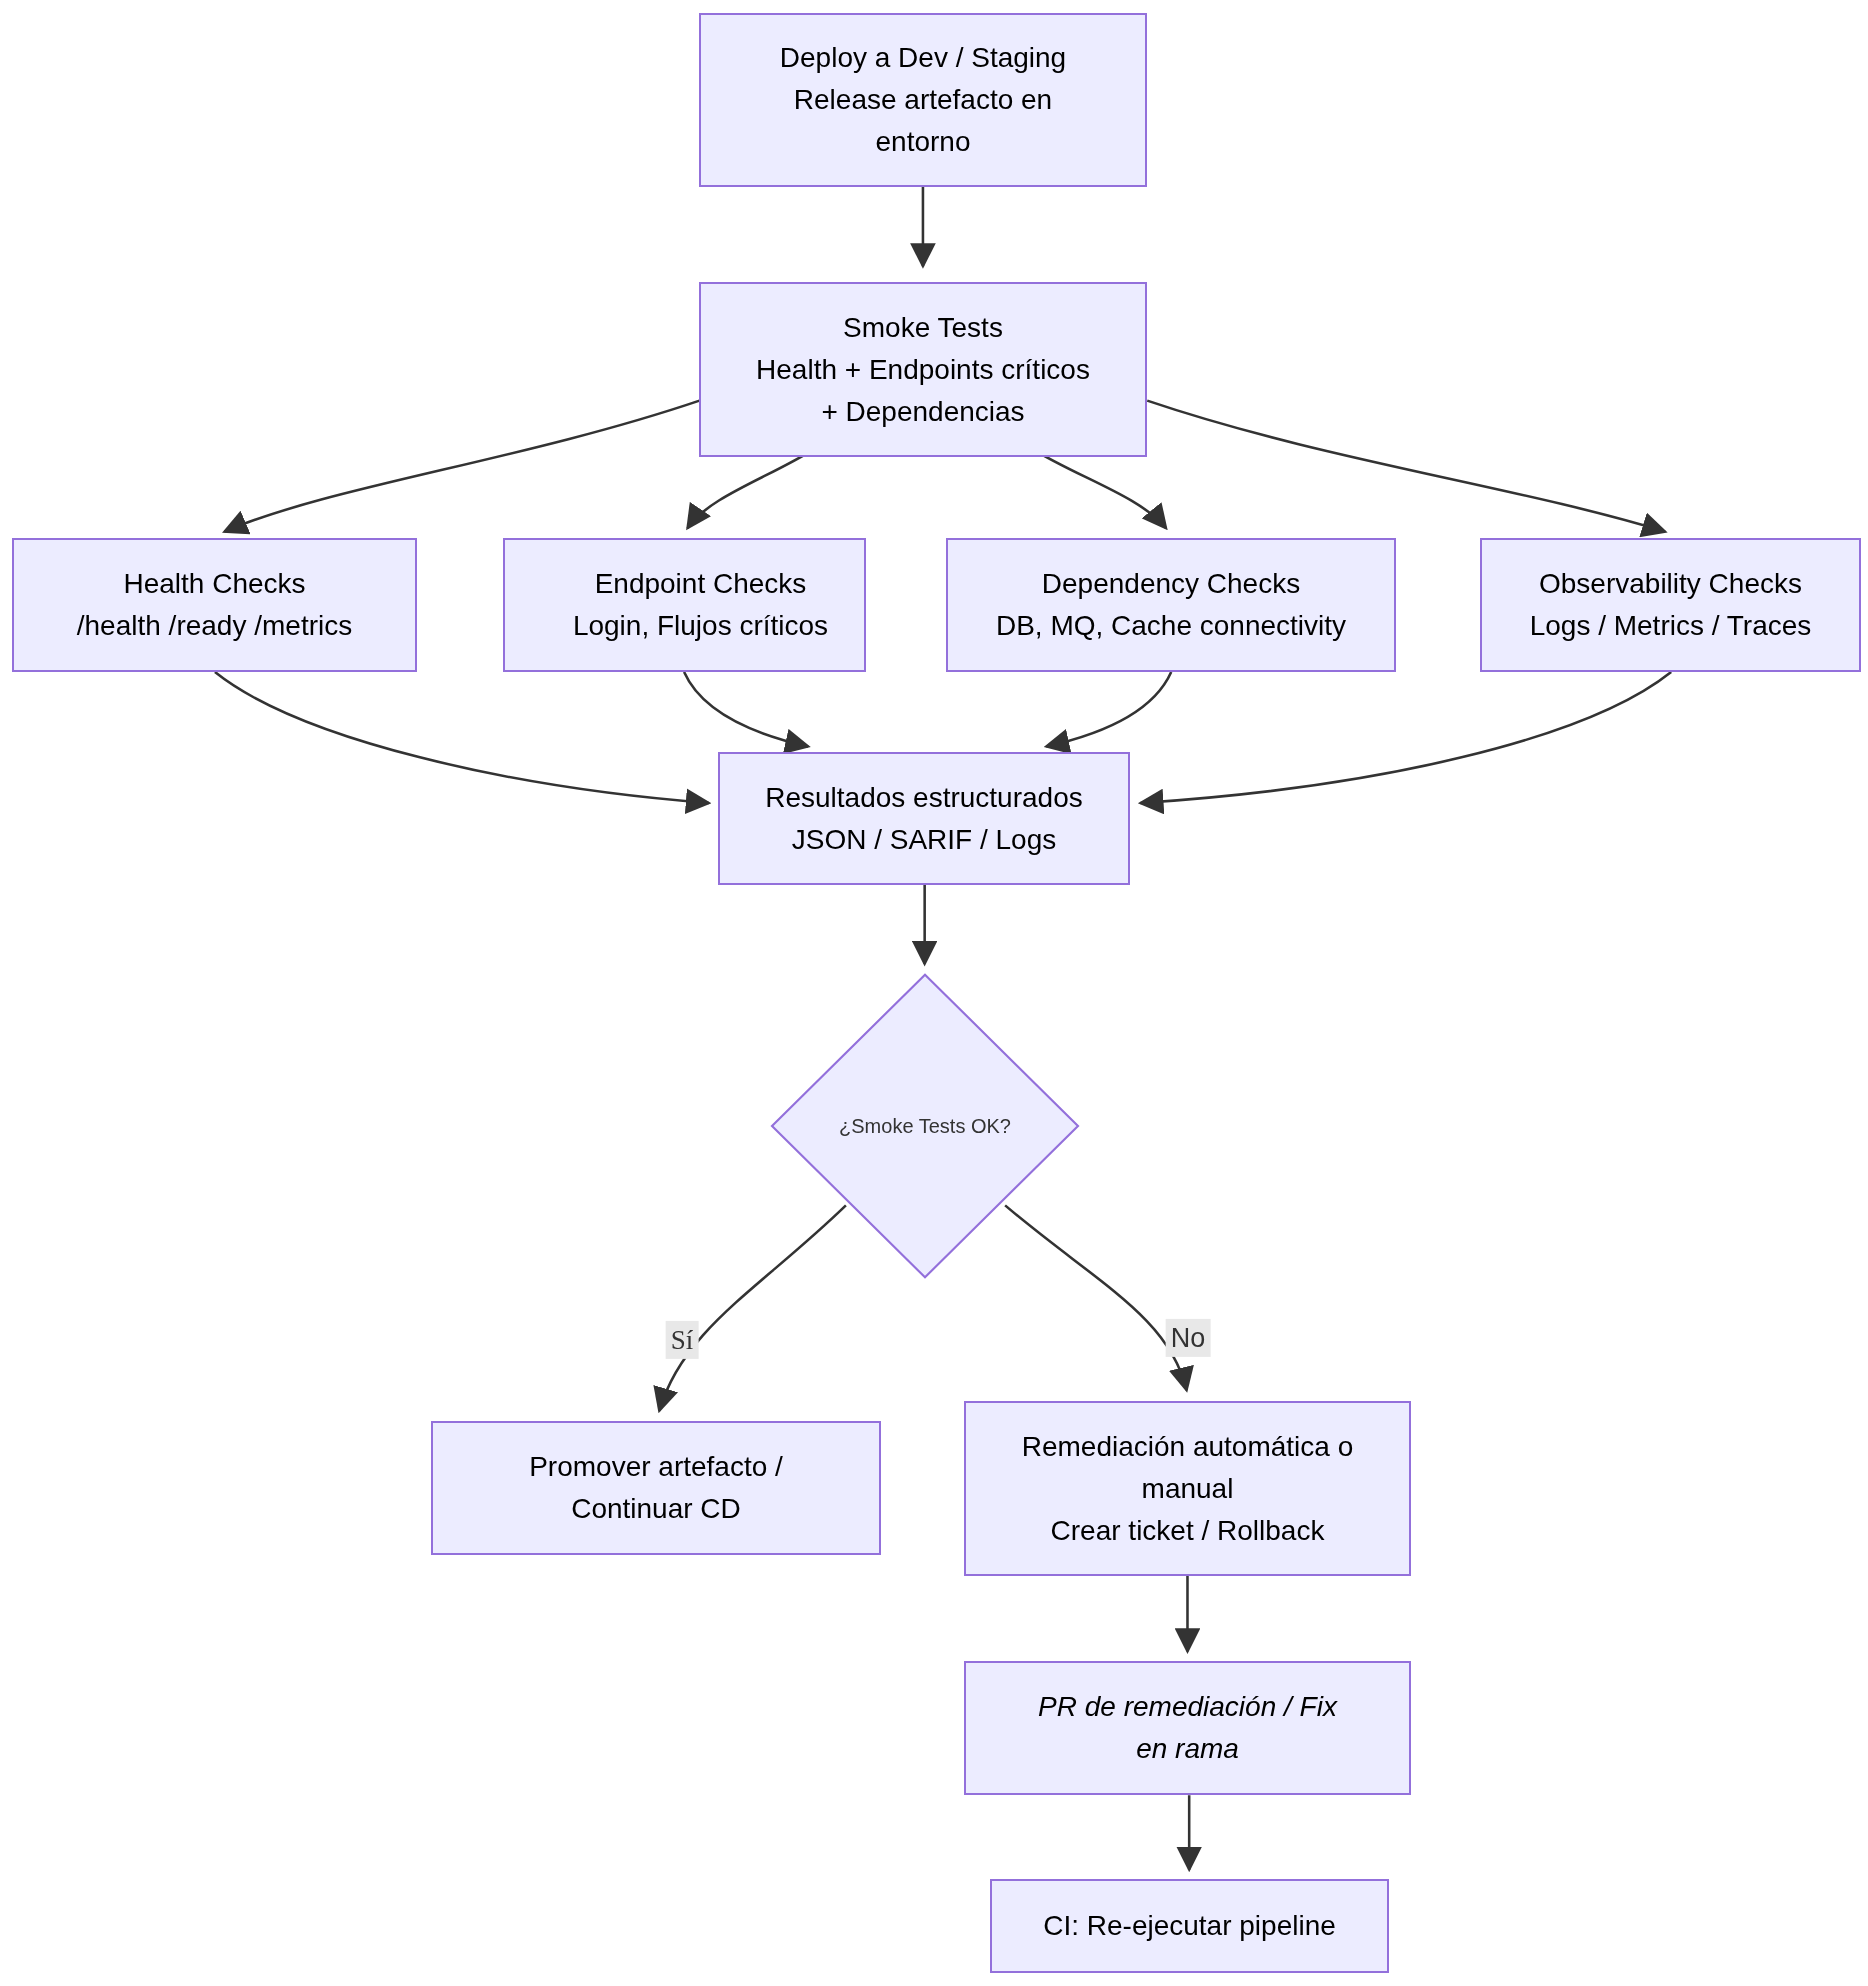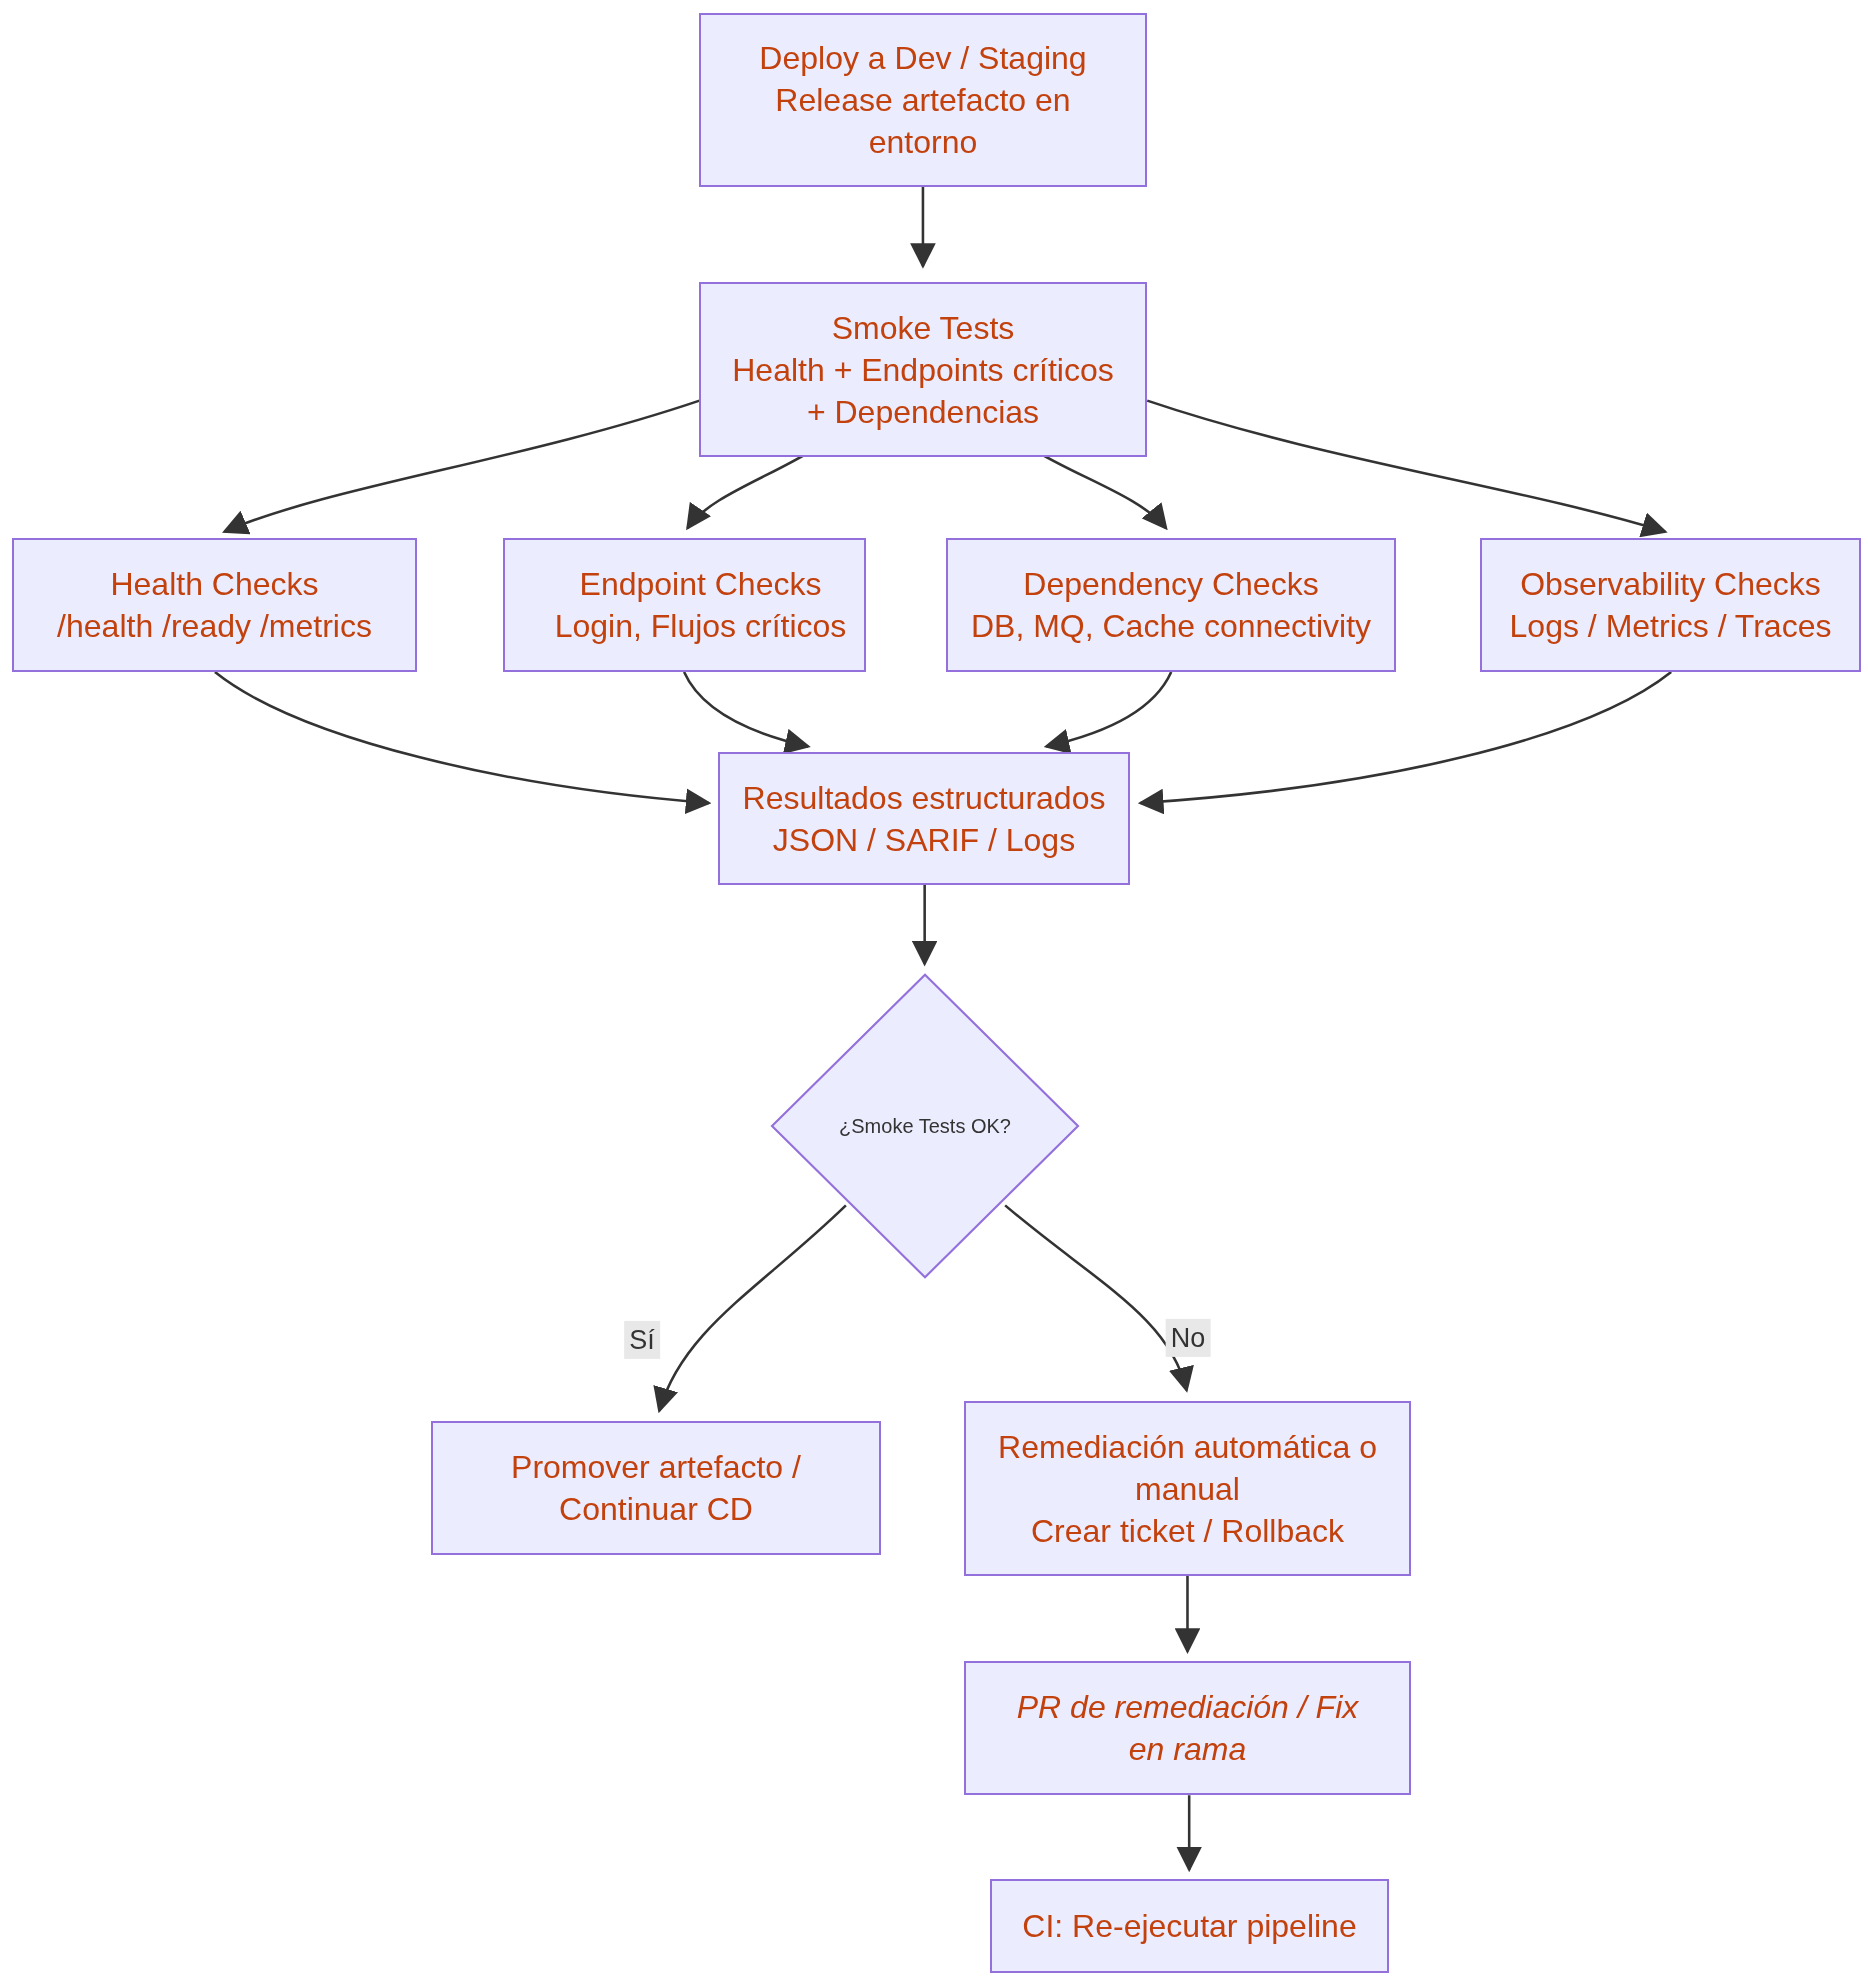--- a/index.html
+++ b/index.html
@@ -14,23 +14,23 @@
   .node{
     position:absolute;
     box-sizing:border-box;
     background:#ECECFF;
     border:2.6px solid #9370DB;
     display:flex;
     flex-direction:column;
     align-items:center;
     justify-content:center;
     text-align:center;
-    font-size:32px;
+    font-size:28px;
     line-height:42px;
-    color:#c2410c;
+    color:#000000;
   }
   .node .line{display:block;white-space:nowrap;}
   .diamond-wrap{
     position:absolute;
     box-sizing:border-box;
   }
   .diamond-wrap svg{position:absolute;left:0;top:0;}
   .diamond-label{
     position:absolute;
     left:50%;top:50%;
@@ -116,21 +116,21 @@
     <span class="line">JSON / SARIF / Logs</span>
   </div>
 
   <div class="diamond-wrap" style="left:770px;top:973px;width:310px;height:306px;">
     <svg width="310" height="306" viewBox="0 0 362 358">
       <polygon points="181,2 360,179 181,356 2,179" fill="#ECECFF" stroke="#9370DB" stroke-width="2.5"></polygon>
     </svg>
     <div class="diamond-label">¿Smoke Tests OK?</div>
   </div>
 
-  <div class="edge-label" style="left:642px;top:1340px;">Sí</div>
+  <div class="edge-label" style="left:682px;top:1340px;font-family:Liberation Serif, serif;">Sí</div>
   <div class="edge-label" style="left:1188px;top:1338px;">No</div>
 
   <div class="node" style="left:431px;top:1421px;width:450px;height:134px;">
     <span class="line">Promover artefacto /</span>
     <span class="line">Continuar CD</span>
   </div>
 
   <div class="node" style="left:964px;top:1401px;width:447px;height:175px;">
     <span class="line">Remediación automática o</span>
     <span class="line">manual</span>

